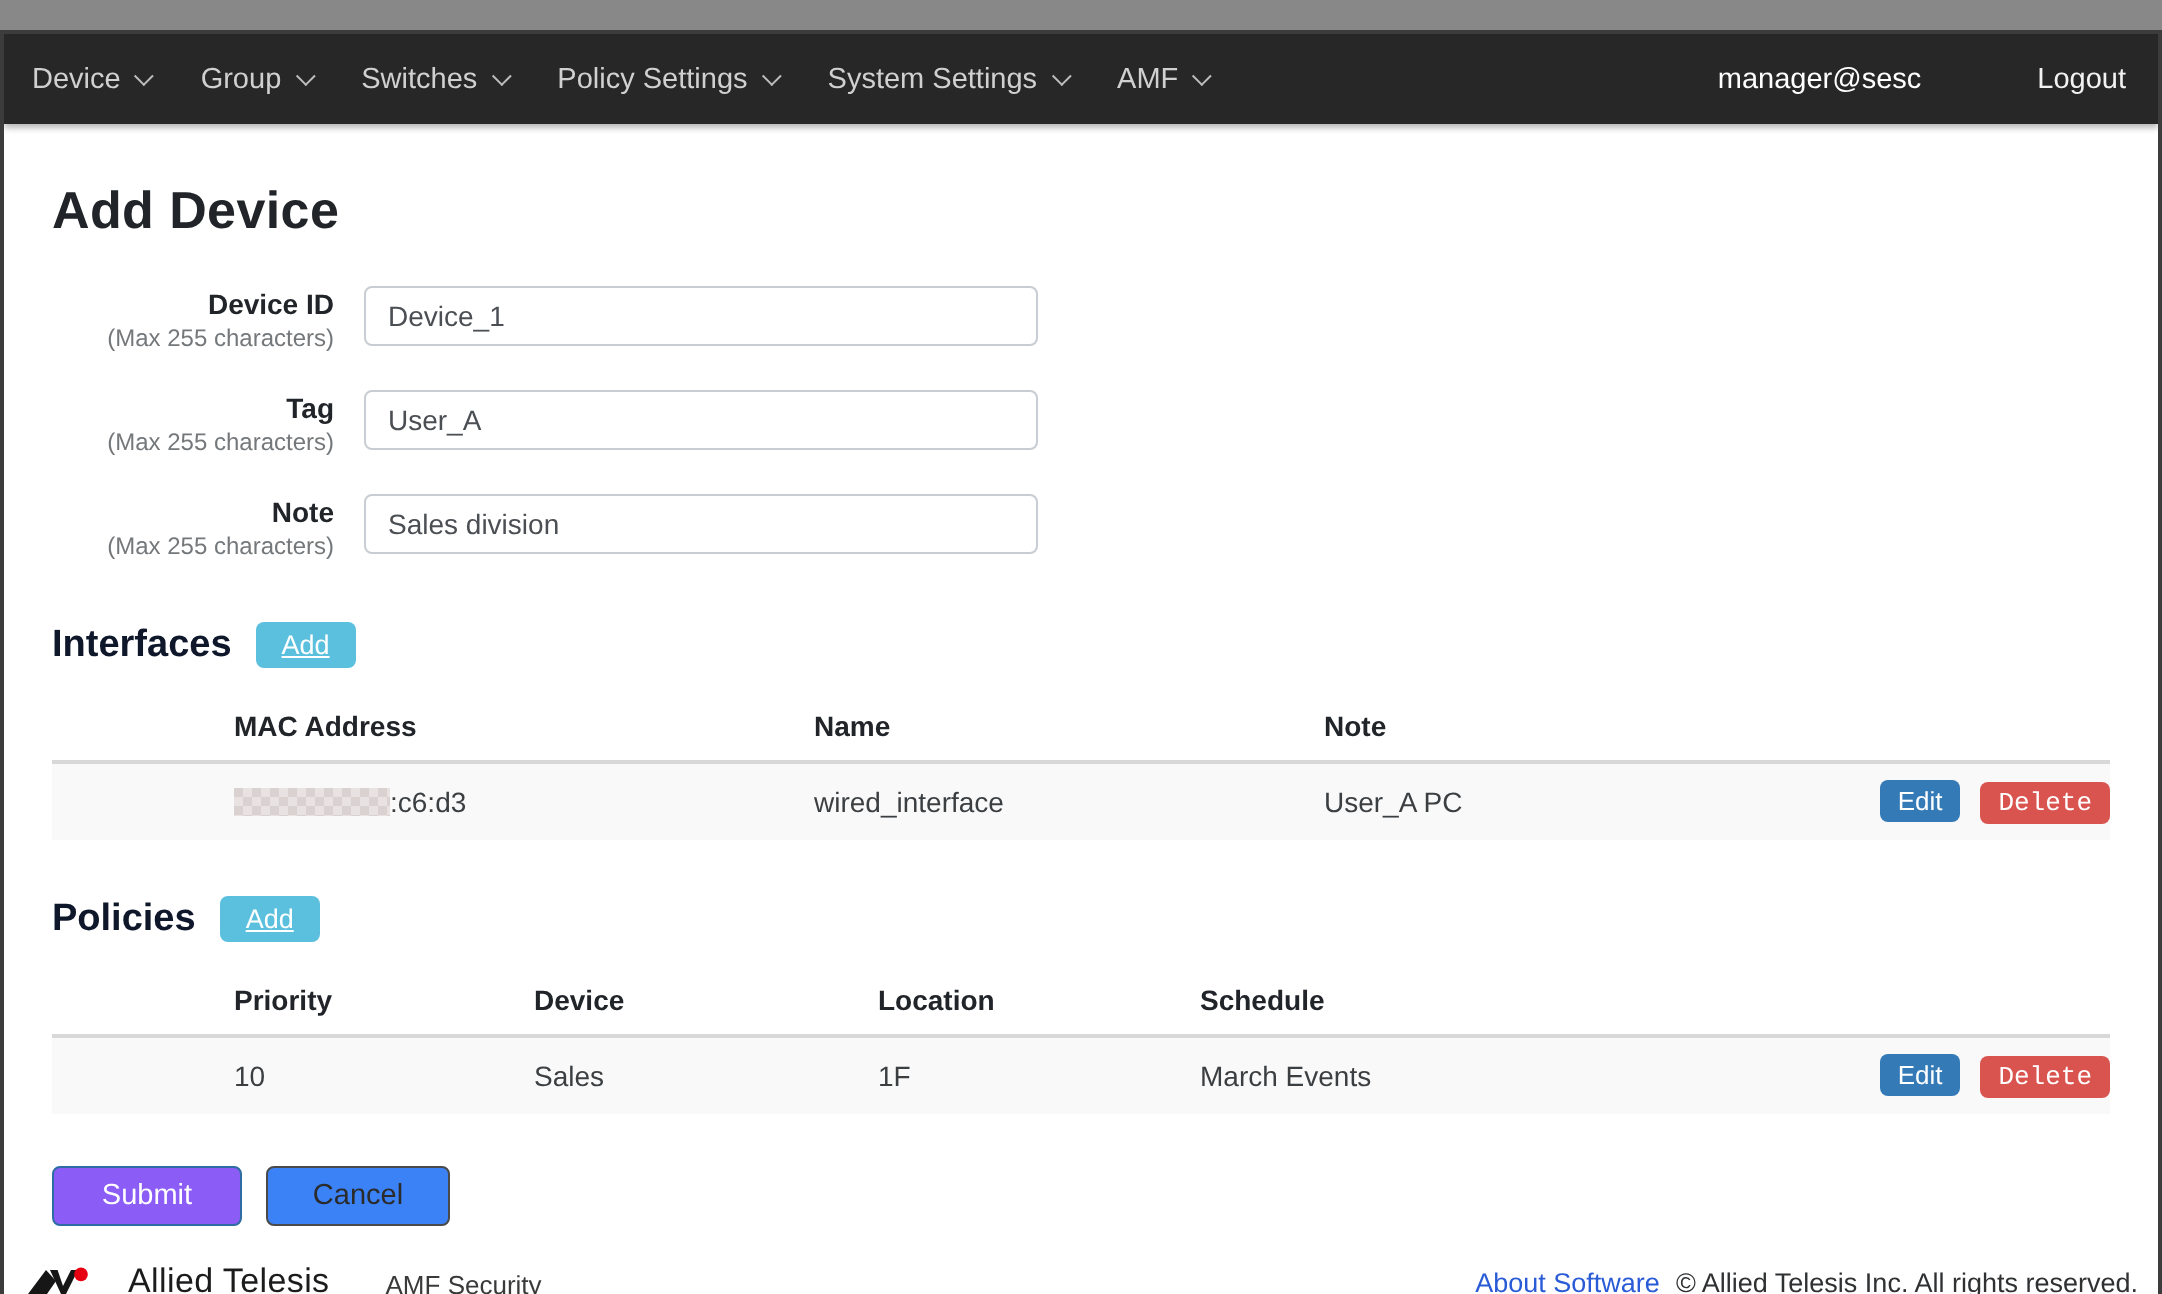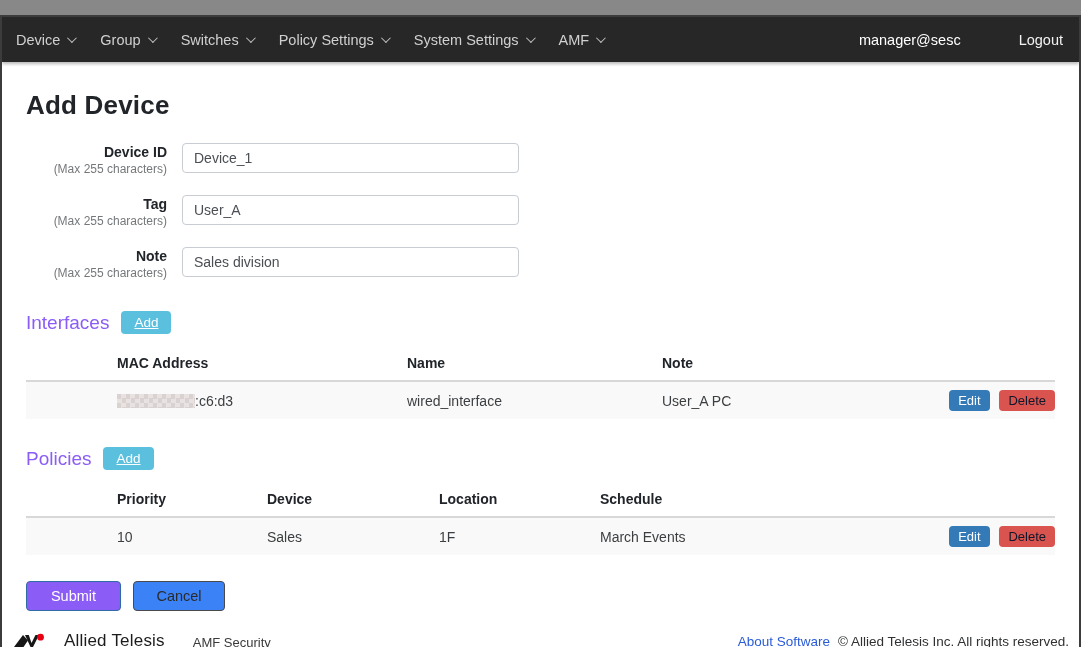--- a/index.html
+++ b/index.html
@@ -45,39 +45,39 @@
   .label-main { font-size: 14px; font-weight: 700; color: #212529; line-height: 1.25; }
   .label-hint { font-size: 12px; color: #75787b; line-height: 1.3; }
   .text-input {
     width: 337px; height: 30px;
     border: 1px solid #c7cdd3; border-radius: 4px;
     padding: 4px 11px; font-size: 14px; color: #4b4f54;
     font-family: inherit; outline: none; background:#fff;
   }
   
   .section-head { display: flex; align-items: center; gap: 12px; margin-top: 30px; margin-bottom: 14px; }
-  .section-title { font-size: 19px; font-weight: 400; color: #8b5cf6; }
+  .section-title { font-size: 19px; font-weight: 700; color: #0f172a; }
   .btn-add {
     background: #5bc0de; color: #fff; border: none; border-radius: 4px;
     font-size: 13.5px; padding: 4px 13px; cursor: pointer; font-family: inherit; text-decoration: underline;
   }
   table.data-table { width: 100%; border-collapse: collapse; font-size: 14px; }
   table.data-table th {
     text-align: left; font-weight: 700; color: #212529;
     padding: 7px 0 9px 0; border-bottom: 2px solid #d8d8d8;
   }
   table.data-table td { padding: 8px 0; background: #f9f9f9; color: #3c3f42; }
   td.actions-cell { text-align: right; padding-right: 2px; white-space: nowrap; }
   .btn-edit {
     background: #337ab7; color: #fff; border: none; border-radius: 4px;
     font-size: 13px; padding: 3px 9px; cursor: pointer; font-family: inherit;
   }
   .btn-delete {
-    background: #d9534f; color: #0f172a; border: none; border-radius: 4px;
-    font-size: 13px; padding: 3px 9px; cursor: pointer; margin-left: 6px; font-family: Liberation Sans, sans-serif;
+    background: #d9534f; color: #ffffff; border: none; border-radius: 4px;
+    font-size: 13px; padding: 3px 9px; cursor: pointer; margin-left: 6px; font-family: Liberation Mono, monospace;
   }
   .pixelated {
     display: inline-block; vertical-align: -2px;
     width: 78px; height: 14px;
     background:
       repeating-conic-gradient(#e7dfdf 0% 25%, #d7cccc 25% 50%) 0 0/9px 9px;
     opacity: .9;
   }
   
   .actions-row { margin-top: 26px; display: flex; gap: 12px; }

